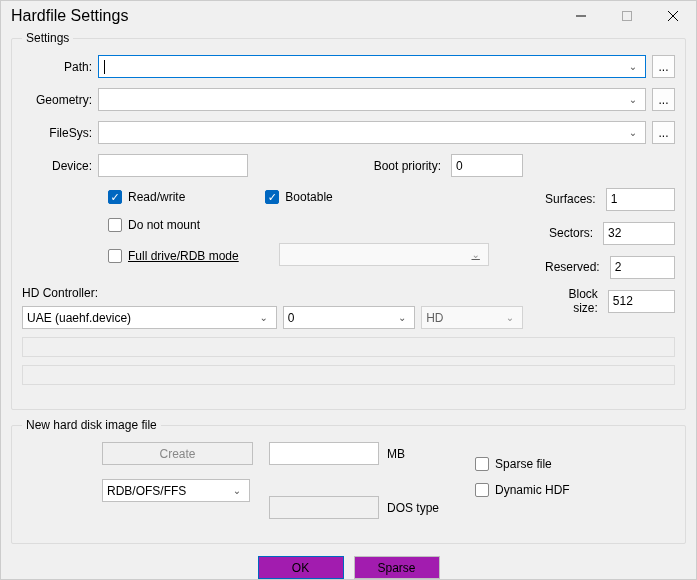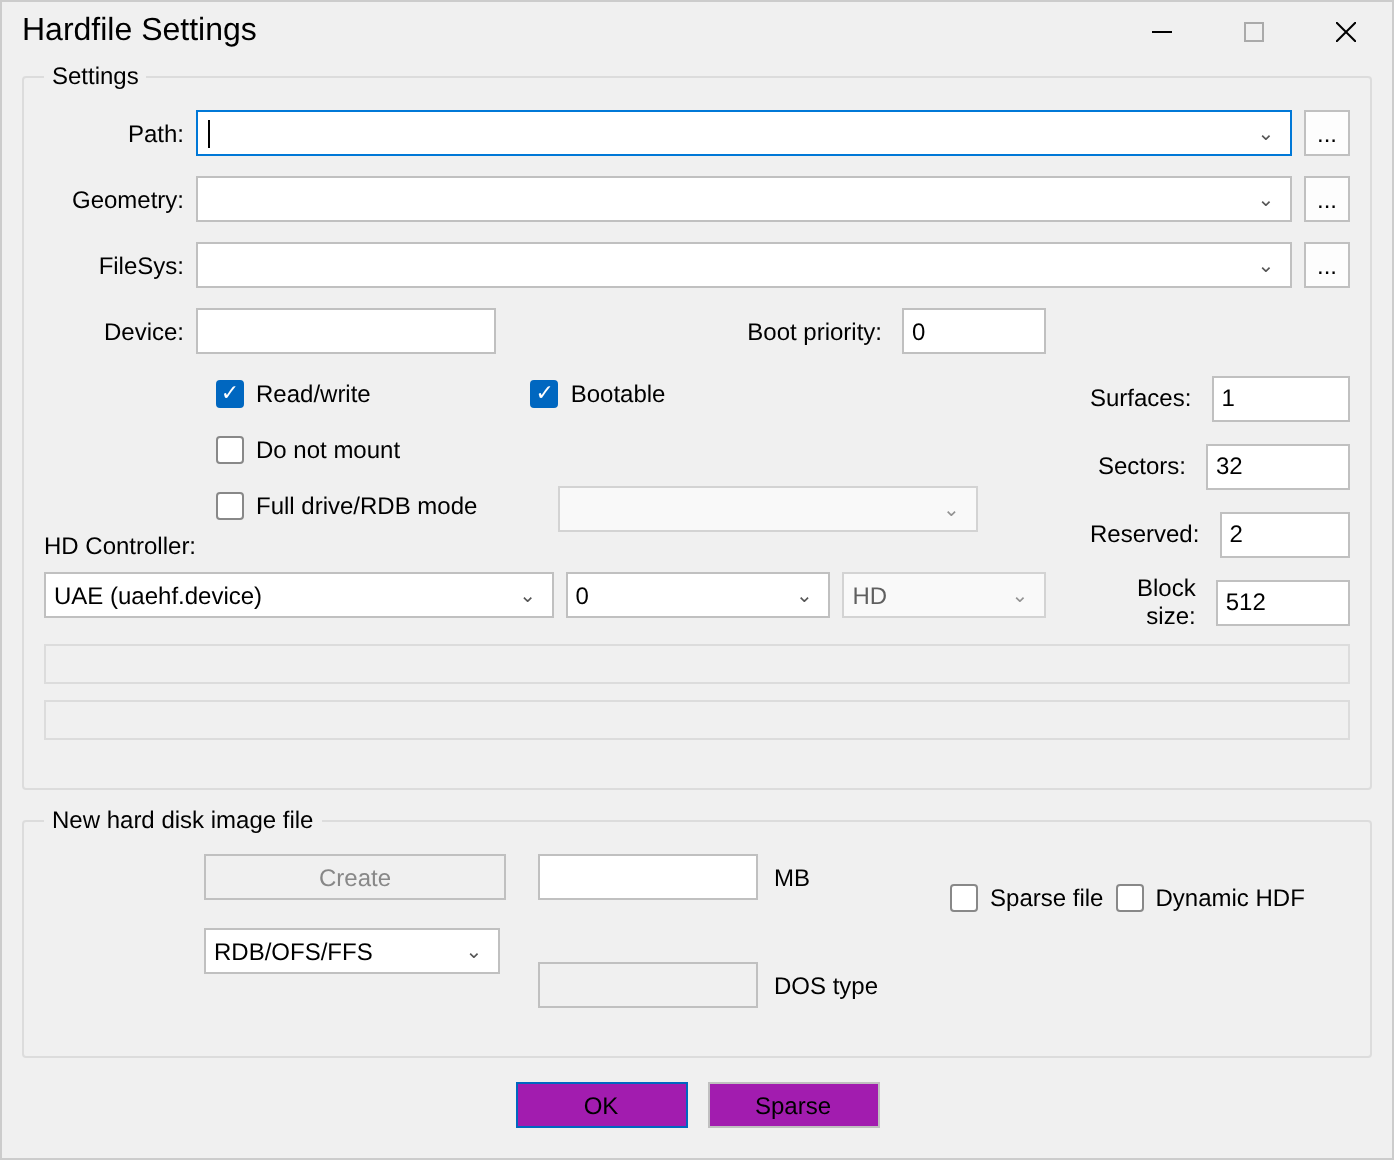--- a/index.html
+++ b/index.html
@@ -129,21 +129,21 @@
                 </div>
                 <div class="cbwrap">
                   <div class="cb checked"></div>
                   <span>Bootable</span>
                 </div>
               </div>
               <div class="cbwrap" style="margin-bottom:8px">
                 <div class="cb"></div>
                 <span>Do not mount</span>
               </div>
-              <div style="display:flex; align-items:flex-start; gap:40px; margin-bottom:0;">
+              <div style="display:flex; align-items:flex-end; gap:40px; margin-bottom:20px;text-decoration:underline;">
                 <div class="cbwrap">
                   <div class="cb"></div>
                   <span>Full drive/RDB mode</span>
                 </div>
                 <div class="combo" style="width:210px;opacity:0.6">
                   <span class="val"></span>
                   <span class="chev">⌄</span>
                 </div>
               </div>
             </div>
@@ -218,21 +218,21 @@
               </div>
             <span>MB</span>
           </div>
           <div style="display:flex; align-items:center; gap:8px;margin-top:17px;">
             <div class="txt" style="width:110px;background:#f0f0f0">
                 <span></span>
               </div>
             <span>DOS type</span>
           </div>
         </div>
-        <div style="display:flex; flex-direction:row; gap:6px; margin-left:20px; padding-top:12px;">
+        <div style="display:flex; flex-direction:column; gap:6px; margin-left:20px; padding-top:12px;">
           <div class="cbwrap">
             <div class="cb"></div>
             <span>Sparse file</span>
           </div>
           <div class="cbwrap">
             <div class="cb"></div>
             <span>Dynamic HDF</span>
           </div>
         </div>
       </div>

